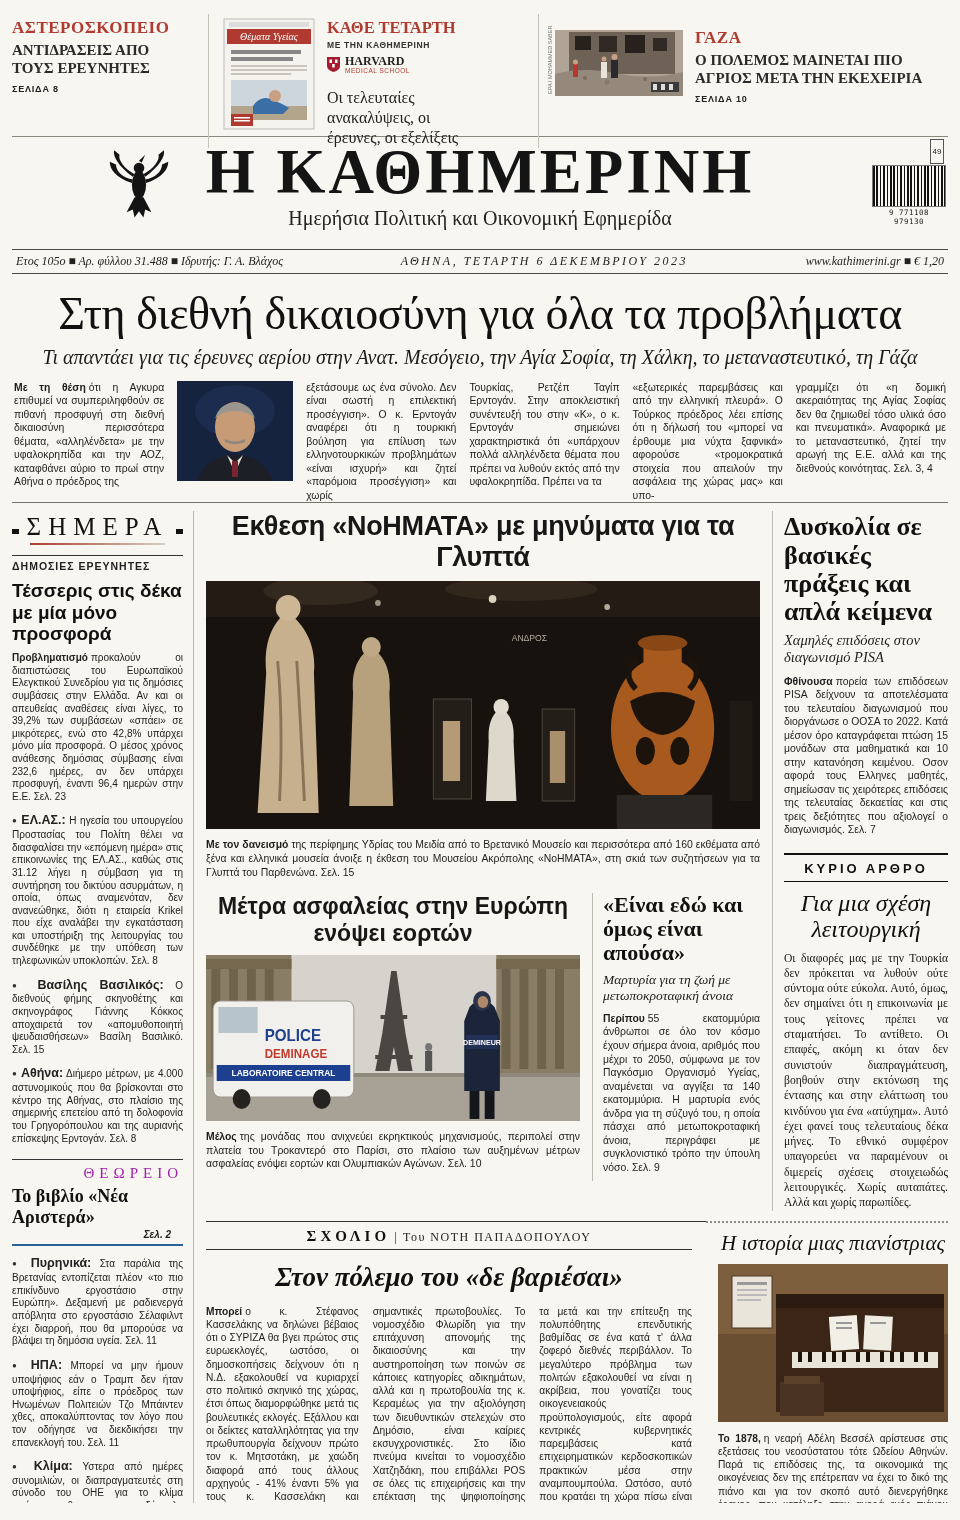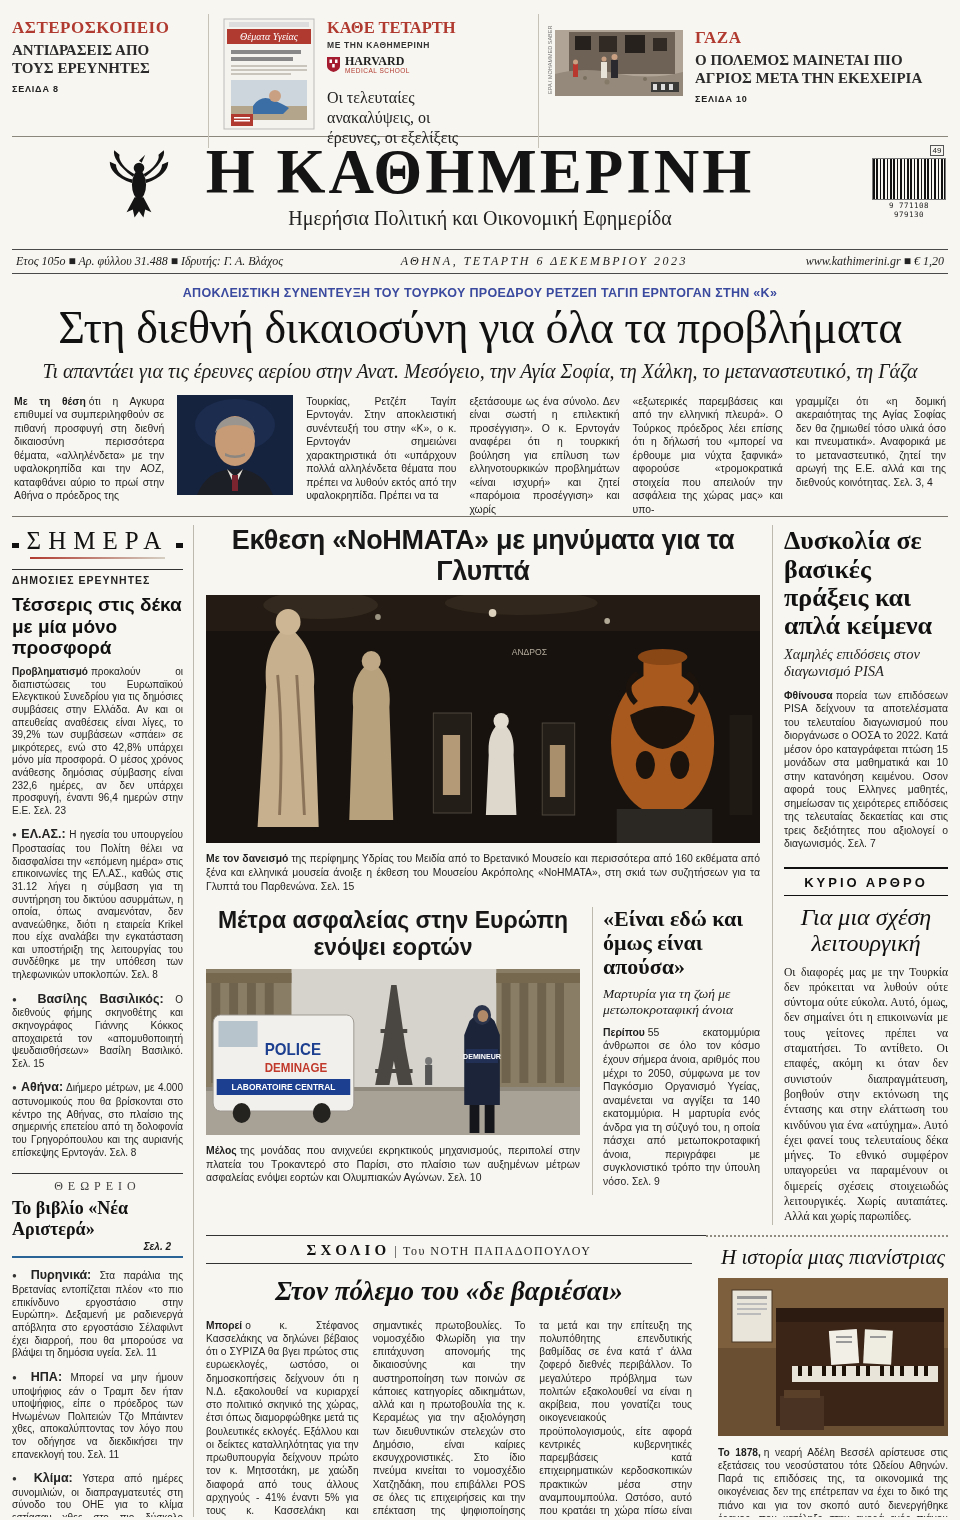--- a/index.html
+++ b/index.html
@@ -20,21 +20,21 @@
   .harvard-name{font-family:"Liberation Serif",serif;font-weight:bold;font-size:12px;color:#222;line-height:1;}
   .harvard-sub{font-size:6.5px;color:#b03a30;letter-spacing:.5px;}
   .mid-desc{font-family:"Liberation Serif",serif;font-size:16px;line-height:1.25;margin-top:14px;color:#222;width:150px;}
   .rule{border:0;border-top:1px solid #8b877d;margin:4px 0 0;}
   
   .masthead{position:relative;height:104px;text-align:center;}
   .eagle{position:absolute;left:96px;top:8px;}
   .mast-title{font-family:"Liberation Serif",serif;font-weight:bold;font-size:63px;letter-spacing:3px;color:#141414;line-height:1.05;margin-top:2px;}
   .mast-sub{font-family:"Liberation Serif",serif;font-size:20px;color:#222;margin-top:2px;}
   .barcode-box{position:absolute;right:2px;top:0;width:74px;text-align:center;}
-  .issue-tag{font-size:8px;text-align:right;border:1px solid #555;display:inline-block;padding:0 2px;margin-left:56px;}
+  .issue-tag{font-size:8px;text-align:right;border:1px solid #555;display:inline-block;padding:7px 2px;margin-left:56px;}
   .bars{height:40px;margin-top:1px;background:repeating-linear-gradient(90deg,#111 0 1.6px,#f8f6f0 1.6px 3.4px);border:1px solid #777;}
   .barcode-num{font-family:"DejaVu Sans Mono",monospace;font-size:7.5px;letter-spacing:.5px;margin-top:1px;}
   
   .dateline{display:flex;justify-content:space-between;align-items:center;border-top:1px solid #4a4a4a;border-bottom:1px solid #4a4a4a;padding:4px 4px;font-family:"Liberation Serif",serif;font-size:12px;font-style:italic;color:#222;margin-top:6px;}
   .dateline .center{font-style:italic;letter-spacing:2.5px;}
   
   .lead{padding:12px 2px 0;text-align:center;}
   .kicker{color:#3a4a9f;font-weight:bold;font-size:12.5px;letter-spacing:.3px;}
   .headline{font-family:"Liberation Serif",serif;font-size:46px;font-weight:500;color:#111;line-height:1.04;margin-top:4px;letter-spacing:-.5px;}
   .subhead{font-family:"Liberation Serif",serif;font-style:italic;font-size:20px;margin-top:8px;color:#1a1a1a;}
@@ -50,21 +50,21 @@
   .simera-bar{width:22px;height:5px;background:#111;margin-top:8px;}
   .simera-title{font-family:"Liberation Serif",serif;font-size:25px;letter-spacing:7px;color:#121212;}
   .simera-under{height:2px;background:linear-gradient(90deg,#b03a30,#d4cfc2);margin:2px 18px 10px;}
   .sb-section{border-top:1px solid #333;font-weight:bold;font-size:10.5px;letter-spacing:1px;padding-top:4px;color:#222;}
   .sb-title{font-weight:bold;font-size:19px;line-height:1.12;margin:8px 0 8px;color:#101010;}
   .sb-body{text-align:justify;line-height:1.26;color:#222;}
   .sb-item{margin-top:10px;text-align:justify;line-height:1.26;color:#222;}
   .sb-dot{color:#333;font-size:8px;vertical-align:1px;}
   .sb-label-big{font-weight:bold;font-size:12.5px;}
   .theoreio{margin-top:14px;border-top:1px solid #333;}
-  .theoreio-title{color:#404040;font-family:"Liberation Serif",serif;font-size:12px;letter-spacing:5px;text-align:center;padding:5px 0 4px;}
+  .theoreio-title{color:#a21caf;font-family:"Liberation Serif",serif;font-size:15px;letter-spacing:5px;text-align:right;padding:5px 0 4px;}
   .theo-book{font-family:"Liberation Serif",serif;font-weight:bold;font-size:18px;line-height:1.15;color:#111;}
   .theo-page{text-align:right;font-weight:bold;font-size:10px;font-style:italic;margin:2px 12px 4px;}
   .theo-rule{border:0;border-top:2px solid #2a6496;margin:0 0 6px;}
   
   .content{padding-left:12px;overflow:hidden;}
   .rowA{display:grid;grid-template-columns:1fr 176px;}
   .centerA{padding-right:12px;}
   .rightA{border-left:1px solid #bdb9af;padding-left:11px;overflow:hidden;}
   .noimata-h{font-size:27px;font-weight:600;text-align:center;color:#171717;letter-spacing:-.3px;margin:2px 0 8px;}
   .photo{position:relative;width:100%;display:block;}
@@ -203,39 +203,38 @@
     </div>
   </div>
 
   <div class="dateline">
     <span>Ετος 105ο ■ Αρ. φύλλου 31.488 ■ Ιδρυτής: Γ. Α. Βλάχος</span>
     <span class="center">ΑΘΗΝΑ, ΤΕΤΑΡΤΗ 6 ΔΕΚΕΜΒΡΙΟΥ 2023</span>
     <span>www.kathimerini.gr ■ € 1,20</span>
   </div>
 
   <div class="lead">
-    <div class="kicker">ΑΠΟΚΛΕΙΣΤΙΚΗ ΣΥΝΕΝΤΕΥΞΗ ΤΟΥ ΤΟΥΡΚΟΥ ΠΡΟΕΔΡΟΥ ΡΕΤΖΕΠ ΤΑΓΙΠ ΕΡΝΤΟΓΑΝ ΣΤΗΝ «Κ»</div>
     <div class="headline">Στη διεθνή δικαιοσύνη για όλα τα προβλήματα</div>
     <div class="subhead">Τι απαντάει για τις έρευνες αερίου στην Ανατ. Μεσόγειο, την Αγία Σοφία, τη Χάλκη, το μεταναστευτικό, τη Γάζα</div>
     <div class="lead-cols">
       <p style="margin:0;"><span class="lead-word">Με τη θέση</span><span>ότι η Αγκυρα επιθυμεί να συμπεριληφθούν σε πιθανή προσφυγή στη διεθνή δικαιοσύνη περισσότερα θέματα, «αλληλένδετα» με την υφαλοκρηπίδα και την ΑΟΖ, καταφθάνει αύριο το πρωί στην Αθήνα ο πρόεδρος της</span></p>
       <div>
         <svg width="116" height="100" viewBox="0 0 116 100" preserveAspectRatio="none">
           <rect width="116" height="100" fill="#16233f"></rect>
           <ellipse cx="58" cy="30" rx="40" ry="26" fill="#1d2e52" opacity=".8"></ellipse>
           <ellipse cx="58" cy="46" rx="20" ry="25" fill="#c79b76"></ellipse>
           <path d="M38,38 q4,-16 20,-16 q16,0 20,16 q-6,-8 -20,-8 q-14,0 -20,8z" fill="#9a958e"></path>
           <path d="M48,58 q10,5 20,0 l0,3 q-10,4 -20,0z" fill="#8b8680"></path>
           <path d="M20,100 q10,-26 38,-26 q28,0 38,26 z" fill="#1d1f26"></path>
           <path d="M50,74 l8,8 8,-8 -8,18 z" fill="#e8e4da"></path>
           <rect x="55" y="80" width="6" height="16" fill="#7a2430"></rect>
         </svg>
       </div>
+      <p style="margin:0;">εξετάσουμε ως ένα σύνολο. Δεν είναι σωστή η επιλεκτική προσέγγιση». Ο κ. Ερντογάν αναφέρει ότι η τουρκική βούληση για επίλυση των ελληνοτουρκικών προβλημάτων «είναι ισχυρή» και ζητεί «παρόμοια προσέγγιση» και χωρίς</p>
       <p style="margin:0;">Τουρκίας, Ρετζέπ Ταγίπ Ερντογάν. Στην αποκλειστική συνέντευξή του στην «Κ», ο κ. Ερντογάν σημειώνει χαρακτηριστικά ότι «υπάρχουν πολλά αλληλένδετα θέματα που πρέπει να λυθούν εκτός από την υφαλοκρηπίδα. Πρέπει να τα</p>
-      <p style="margin:0;">εξετάσουμε ως ένα σύνολο. Δεν είναι σωστή η επιλεκτική προσέγγιση». Ο κ. Ερντογάν αναφέρει ότι η τουρκική βούληση για επίλυση των ελληνοτουρκικών προβλημάτων «είναι ισχυρή» και ζητεί «παρόμοια προσέγγιση» και χωρίς</p>
       <p style="margin:0;">«εξωτερικές παρεμβάσεις και από την ελληνική πλευρά». Ο Τούρκος πρόεδρος λέει επίσης ότι η δήλωσή του «μπορεί να έρθουμε μια νύχτα ξαφνικά» αφορούσε «τρομοκρατικά στοιχεία που απειλούν την ασφάλεια της χώρας μας» και υπο-</p>
       <p style="margin:0;">γραμμίζει ότι «η δομική ακεραιότητας της Αγίας Σοφίας δεν θα ζημιωθεί τόσο υλικά όσο και πνευματικά». Αναφορικά με το μεταναστευτικό, ζητεί την αρωγή της Ε.Ε. αλλά και της διεθνούς κοινότητας. Σελ. 3, 4</p>
     </div>
   </div>
   <hr class="midrule">
 
   <div class="main">
 
     <div class="sidebar">
       <div class="simera-head">

